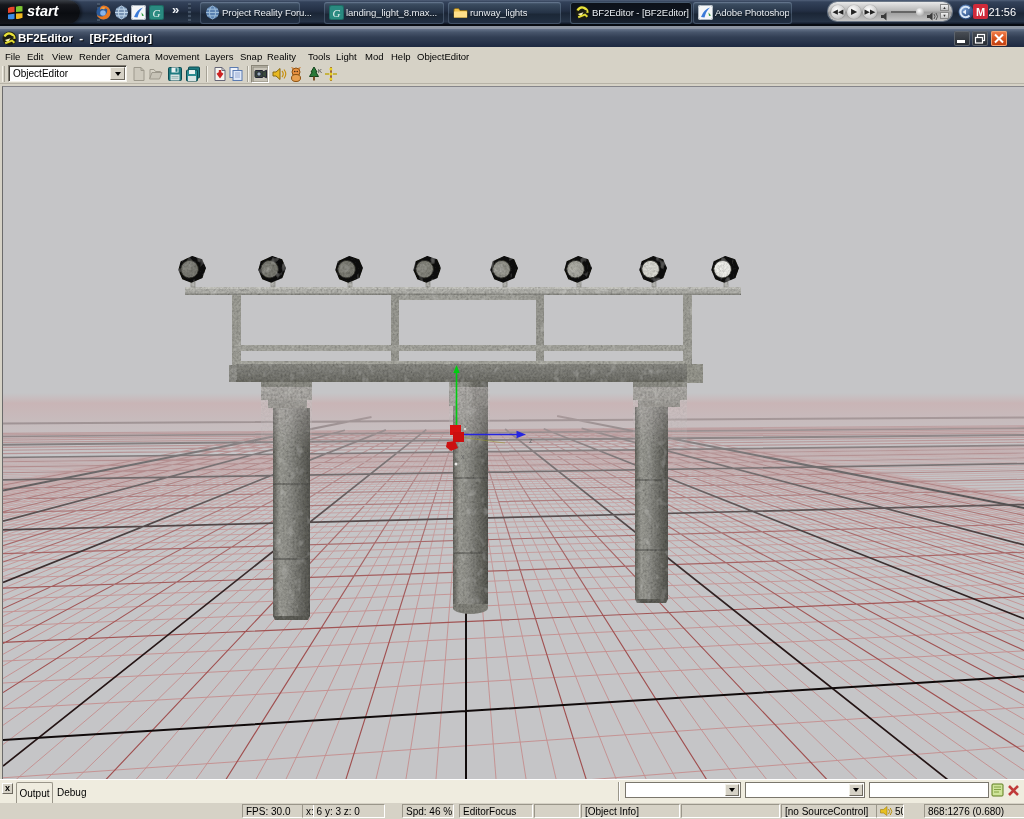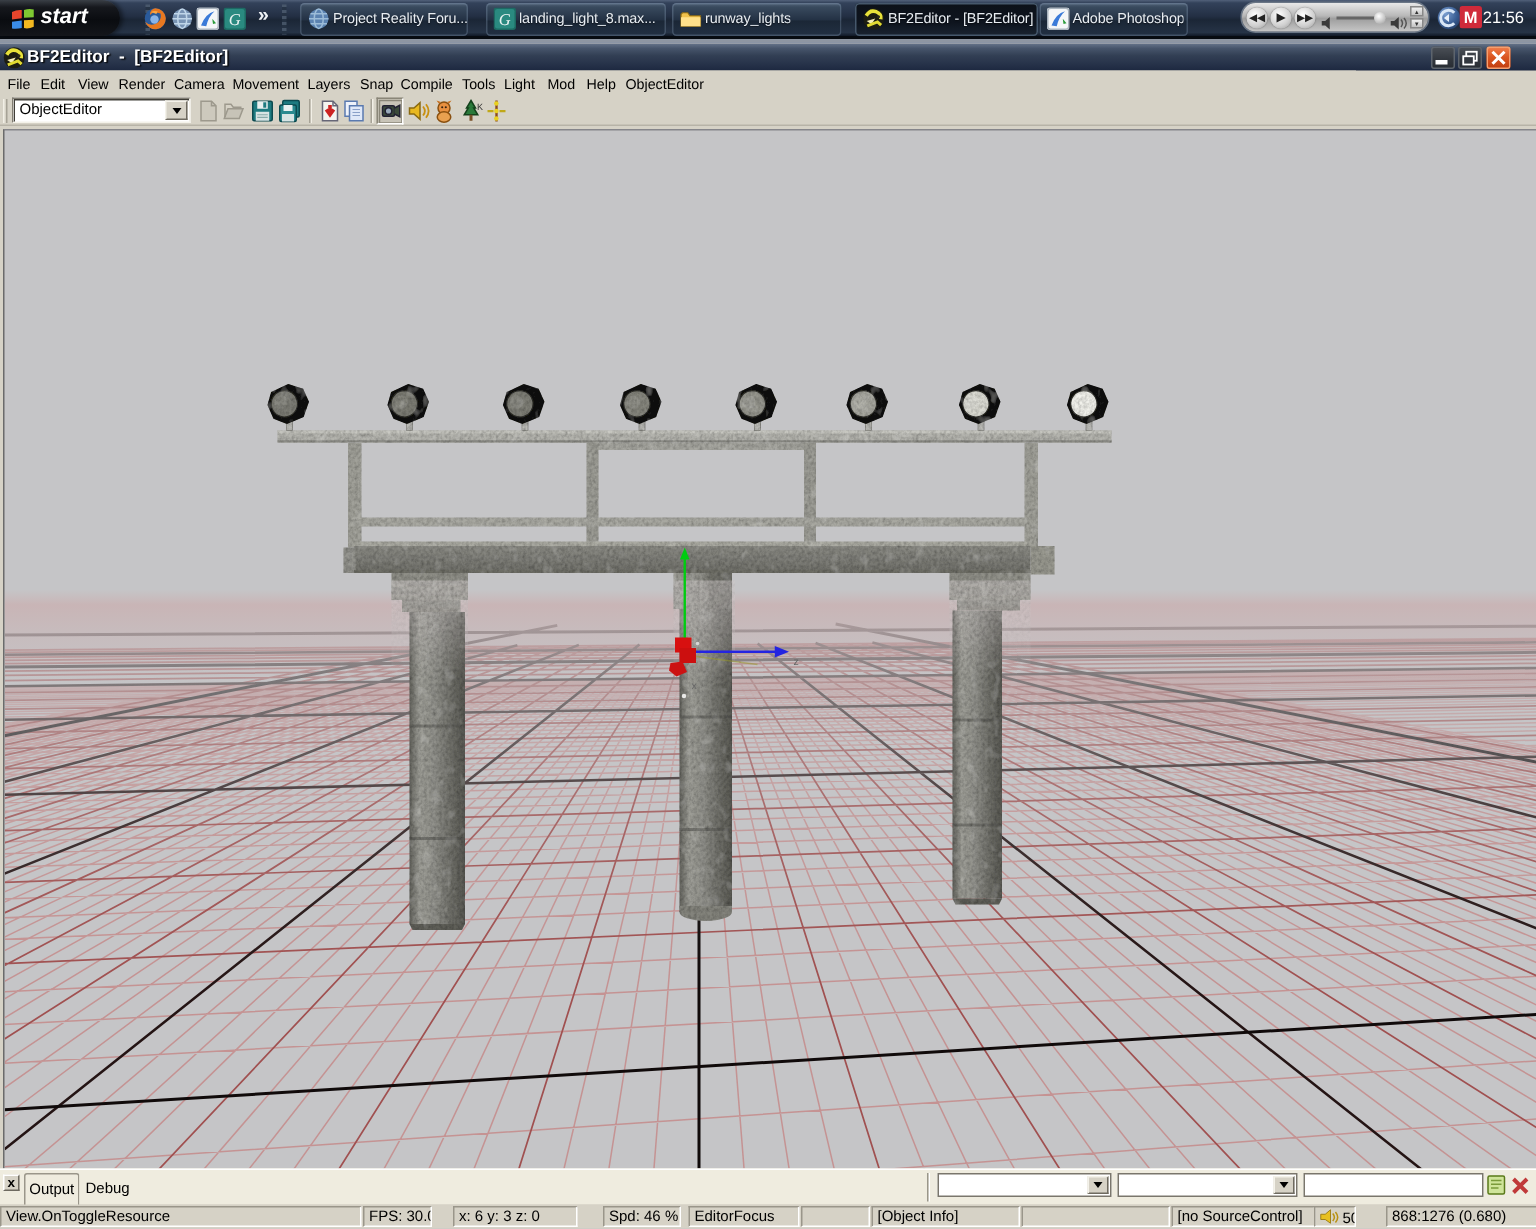--- a/index.html
+++ b/index.html
@@ -89,21 +89,21 @@
         <path d="M3 12 Q6 4 12 2.5 Q8 6 6.5 12.5 Z" fill="#3a7ad8"></path>
         <path d="M10.5 7.5 L13 10.5 L11 11 Z" fill="#2a9a3a"></path>
       </svg></span>
  <span class="abs qicon" style="left:149px"><svg width="15" height="15">
         <rect width="15" height="15" rx="2" fill="#1d6a63"></rect>
         <rect x="1" y="1" width="13" height="13" rx="1.5" fill="#2a8a80"></rect>
         <text x="7.5" y="11.5" font-size="11" font-family="Liberation Serif" font-style="italic" fill="#eaf4f2" text-anchor="middle">G</text>
       </svg></span>
  <span class="abs" style="left:172px;top:2px;color:#eef2f6;font-size:13px;font-weight:bold">»</span>
  <div class="abs qlsep" style="left:188px"></div>
- <div class="abs tbtn" style="left:200px;width:112px">
+ <div class="abs tbtn" style="left:200px;width:100px">
       <span class="ti"><svg width="15" height="15">
           <circle cx="7.5" cy="7.5" r="6.5" fill="#5b82b0"></circle>
           <ellipse cx="7.5" cy="7.5" rx="3" ry="6.5" fill="none" stroke="#9cbcd8" stroke-width="1"></ellipse>
           <path d="M1 7.5h13M2 4.2h11M2 10.8h11" stroke="#9cbcd8" stroke-width="1" fill="none"></path>
         </svg></span>
       <span class="tt" style="max-width:95px">Project Reality Foru...</span>
     </div>
  <div class="abs tbtn" style="left:324px;width:120px">
       <span class="ti"><svg width="15" height="15">
           <rect width="15" height="15" rx="2" fill="#1d6a63"></rect>
@@ -204,21 +204,21 @@
 </div>
 <div id="menubar" class="abs">
     <span style="left:5px">File</span>
     <span style="left:27px">Edit</span>
     <span style="left:52px">View</span>
     <span style="left:79px">Render</span>
     <span style="left:116px">Camera</span>
     <span style="left:155px">Movement</span>
     <span style="left:205px">Layers</span>
     <span style="left:240px">Snap</span>
-    <span style="left:267px">Compile</span>
+    <span style="left:267px">Reality</span>
     <span style="left:308px">Tools</span>
     <span style="left:336px">Light</span>
     <span style="left:365px">Mod</span>
     <span style="left:391px">Help</span>
     <span style="left:417px">ObjectEditor</span>
   </div>
 <div id="toolbar" class="abs">
  <div class="abs" style="left:2px;top:2px;width:3px;height:16px;border-left:1px solid #f2efe6;border-right:1px solid #a6a296"></div>
  <div id="combo" class="abs">
       <span class="ct">ObjectEditor</span>
@@ -502,22 +502,21 @@
  <div class="abs bcombo" style="left:869px;width:120px"></div>
  <span class="abs" style="left:991px;top:2px"><svg width="15" height="16">
         <rect x="1" y="2" width="11" height="12" rx="1" fill="#cfe49a" stroke="#5a7a1a"></rect>
         <path d="M3 5h7M3 7.5h7M3 10h5" stroke="#7a9a3a" stroke-width="0.9"></path>
       </svg></span>
  <span class="abs" style="left:1006px;top:2px"><svg width="16" height="16">
         <path d="M3 4 L12 13 M12 4 L3 13" stroke="#c03a3a" stroke-width="2.6"></path>
       </svg></span>
 </div>
 <div id="statusbar" class="abs">
-    <div class="sseg" style="left:0px;width:241px">View.OnToggleResource</div>
-    <div class="sseg" style="left:242px;width:46px">FPS: 30.0</div>
+    <div class="sseg" style="left:242px;width:72px">FPS: 30.0</div>
     <div class="sseg" style="left:302px;width:83px">x: 6 y: 3 z: 0</div>
     <div class="sseg" style="left:402px;width:52px">Spd: 46 %</div>
     <div class="sseg" style="left:459px;width:74px">EditorFocus</div>
     <div class="sseg" style="left:534px;width:46px"></div>
     <div class="sseg" style="left:581px;width:99px">[Object Info]</div>
     <div class="sseg" style="left:681px;width:99px"></div>
     <div class="sseg" style="left:781px;width:96px">[no SourceControl]</div>
     <div class="sseg" style="left:876px;width:28px"><svg width="13" height="11" style="vertical-align:-2px;margin-right:2px">
         <path d="M0.5 3.5 h3 l3.5 -3 v9 L3.5 7 h-3 Z" fill="#e8c020" stroke="#9a7a10" stroke-width="0.6"></path>
         <path d="M8.5 3 q2.2 2.5 0 5 M10.3 2 q3 3.5 0 7" stroke="#b89010" stroke-width="1" fill="none"></path>

